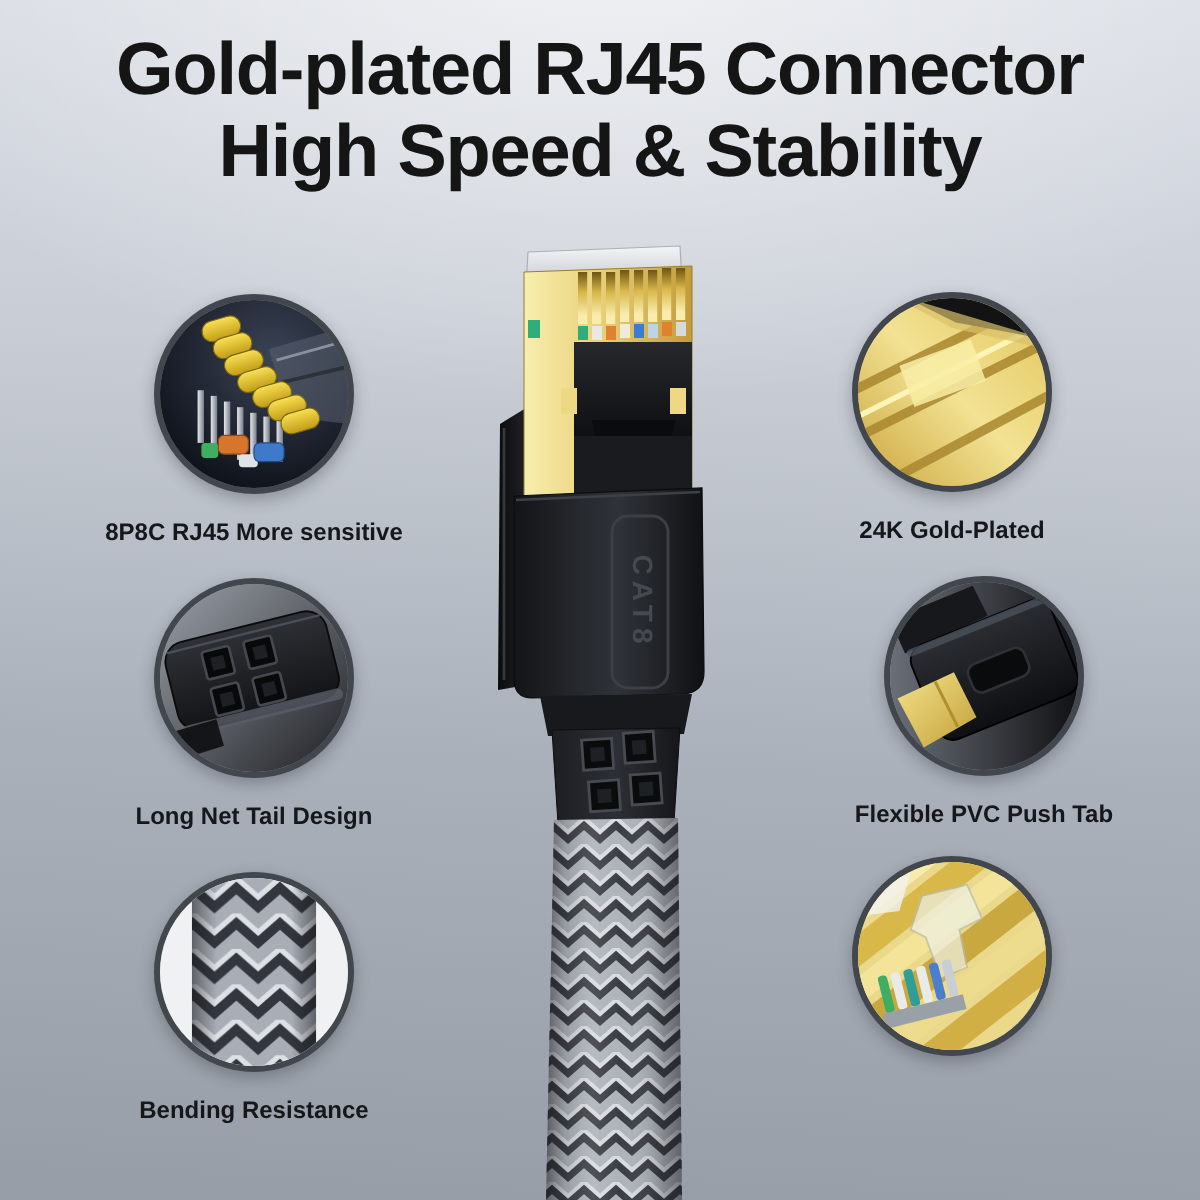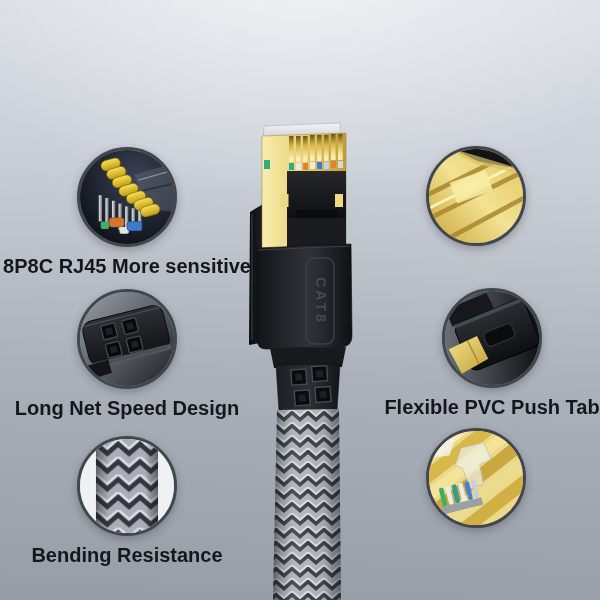--- a/index.html
+++ b/index.html
@@ -12,31 +12,33 @@
   }
   .title{position:absolute;top:14px;left:0;width:600px;text-align:center;
     color:#151515;font-weight:bold;font-size:37px;line-height:1.12;letter-spacing:-0.6px;}
   .feature{position:absolute;width:180px;margin:0;display:flex;flex-direction:column;align-items:center;}
   .pos-l1{left:37px;top:147px}.pos-l2{left:37px;top:289px}.pos-l3{left:37px;top:436px}
   .pos-r1{left:386px;top:146px}.pos-r2{left:402px;top:288px}.pos-r3{left:386px;top:428px}
   .circle{width:94px;height:94px;border-radius:50%;overflow:hidden;
     border:3px solid #42464d;background:#888;
     box-shadow:inset 0 1px 2px rgba(255,255,255,.35), 0 3px 8px rgba(30,34,40,.3);}
   .circle svg{display:block;width:100%;height:100%;}
-  .label{margin-top:9px;font-size:20px;font-weight:bold;color:#15171a;line-height:20px;
+  .label{margin-top:9px;font-size:12px;font-weight:bold;color:#15171a;line-height:20px;
     text-align:center;white-space:nowrap;}
   .center-cable{position:absolute;left:200px;top:110px;width:200px;height:490px;margin:0;}
   .center-cable svg{display:block;width:200px;height:490px;}
 </style>
 </head>
 <body>
 
 <div class="stage">
 
   <header class="title">
+    <div>Gold-plated RJ45 Connector</div>
+    <div>High Speed &amp; Stability</div>
   </header>
 
   <figure class="center-cable">
     <svg viewBox="0 0 200 490" xmlns="http://www.w3.org/2000/svg">
       <defs>
         <linearGradient id="g-gold" x1="0" y1="0" x2="1" y2="0">
           <stop offset="0" stop-color="#f7eead"></stop>
             <stop offset=".45" stop-color="#e9d07a"></stop>
             <stop offset="1" stop-color="#c29c39"></stop>
         </linearGradient>
@@ -219,21 +221,21 @@
             <rect x="30" y="34" width="7" height="7" fill="#1d2024"></rect>
               <rect x="53" y="34" width="7" height="7" fill="#1d2024"></rect>
             <rect x="30" y="54" width="7" height="7" fill="#1d2024"></rect>
               <rect x="53" y="54" width="7" height="7" fill="#1d2024"></rect>
           </g>
           <line x1="8" y1="26" x2="92" y2="26" stroke="#4a4f57" stroke-width="1.2"></line>
         </g>
         <polygon points="2,80 30,72 34,86 6,95" fill="#141518"></polygon>
       </svg>
     </div>
-    <figcaption class="label">Long Net Speed Design</figcaption>
+    <figcaption class="label">Long Net Tail Design</figcaption>
   </figure>
 
   <figure class="feature pos-l3">
     <div class="circle">
       <svg viewBox="0 0 100 100">
         <defs>
           <pattern id="pat-braid2" width="32" height="13" patternUnits="userSpaceOnUse" patternTransform="scale(1.45)">
             <rect width="32" height="13" fill="#a9aeb6"></rect>
             <path d="M-4,3 L4,10 L12,3 L20,10 L28,3 L36,10" stroke="#33363c" stroke-width="4.5" fill="none"></path>
             <path d="M-4,0 L4,7 L12,0 L20,7 L28,0 L36,7" stroke="#dde0e5" stroke-width="2" fill="none"></path>
@@ -269,20 +271,21 @@
           <line x1="-8" y1="52" x2="112" y2="-8"></line>
           <line x1="4" y1="104" x2="116" y2="44"></line>
         </g>
         <line x1="-6" y1="66" x2="110" y2="8" stroke="#fdf4b8" stroke-width="3"></line>
         <polygon points="22,36 60,22 68,44 30,58" fill="#f8eda6" opacity=".85"></polygon>
         <polygon points="26,0 100,0 100,22 52,13" fill="#131313"></polygon>
         <polygon points="26,0 100,22 100,27 50,16 28,4" fill="#d9c06a" opacity=".7"></polygon>
         <polygon points="0,0 26,0 12,16 0,24" fill="#6b6f76"></polygon>
       </svg>
     </div>
+    <figcaption class="label">24K Gold-Plated</figcaption>
   </figure>
 
   <figure class="feature pos-r2">
     <div class="circle">
       <svg viewBox="0 0 100 100">
         <defs>
           <linearGradient id="c5bg" x1="0" y1="0" x2="1" y2="0">
             <stop offset="0" stop-color="#6a6f78"></stop>
               <stop offset="1" stop-color="#101114"></stop>
           </linearGradient>

